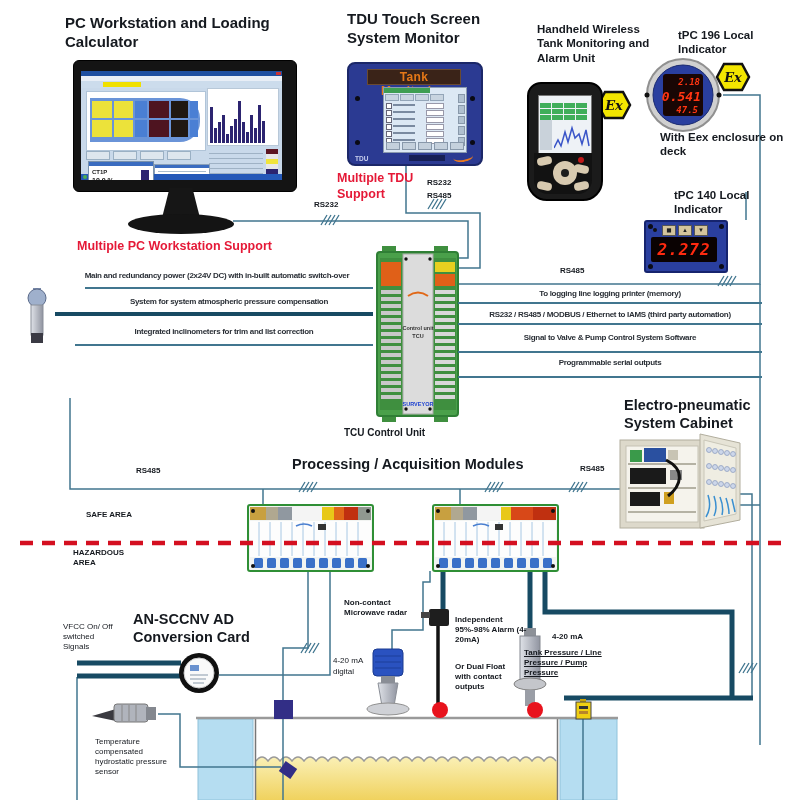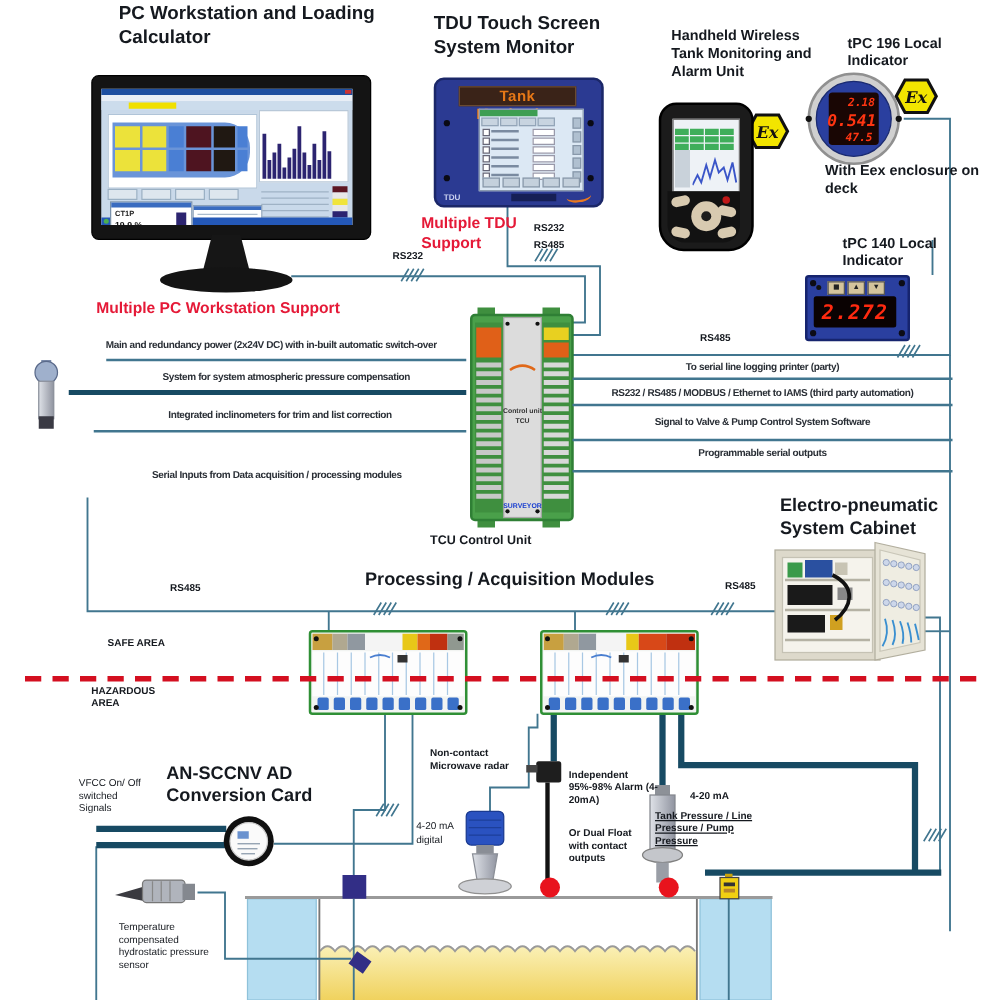--- a/index.html
+++ b/index.html
@@ -415,21 +415,21 @@
     <g>
       <rect x="580" y="699" width="6" height="4" fill="#caa40a"></rect>
       <rect x="576" y="702" width="15" height="17" fill="#f0cf12" stroke="#444"></rect>
       <rect x="579" y="706" width="9" height="3" fill="#333"></rect>
       <rect x="579" y="711" width="9" height="3" fill="#b8852a"></rect>
     </g>
     <circle cx="440" cy="710" r="8" fill="#e8131d"></circle>
     <circle cx="535" cy="710" r="8" fill="#e8131d"></circle>
   </svg>
 
-  <div class="lbl big" style="left:65px;top:2px;width:220px;z-index:5;margin-left:30px;">PC Workstation and Loading Calculator</div>
+  <div class="lbl big" style="left:65px;top:14px;width:220px;z-index:5;">PC Workstation and Loading Calculator</div>
   <div class="lbl red" style="left:77px;top:239px;width:230px;z-index:5;">Multiple PC Workstation Support</div>
   <div class="lbl red" style="left:337px;top:171px;width:96px;z-index:5;">Multiple TDU Support</div>
   <div class="lbl big" style="left:347px;top:10px;width:142px;z-index:5;">TDU Touch Screen System Monitor</div>
   <div class="lbl mid" style="left:505px;top:22px;width:115px;z-index:5;">Handheld Wireless Tank Monitoring and Alarm Unit</div>
   <div class="lbl mid" style="left:646px;top:28px;width:98px;z-index:5;">tPC 196 Local Indicator</div>
   <div class="lbl mid" style="left:628px;top:130px;width:125px;z-index:5;">With Eex enclosure on deck</div>
   <div class="lbl mid" style="left:642px;top:188px;width:98px;z-index:5;">tPC 140 Local Indicator</div>
   <div class="lbl" style="left:344px;top:427px;font-size:10px;z-index:5;">TCU Control Unit</div>
   <div class="lbl ttl" style="left:292px;top:455px;z-index:5;">Processing / Acquisition Modules</div>
   <div class="lbl ttl" style="left:624px;top:396px;width:142px;z-index:5;">Electro-pneumatic System Cabinet</div>
@@ -443,23 +443,22 @@
   <div class="lbl sm" style="left:580px;top:464px;z-index:5;">RS485</div>
   <div class="lbl sm" style="left:86px;top:510px;z-index:5;">SAFE AREA</div>
   <div class="lbl sm" style="left:73px;top:548px;width:62px;z-index:5;">HAZARDOUS AREA</div>
 
   <div class="lbl feat" style="left:73px;top:271px;width:288px;z-index:5;">Main and redundancy power (2x24V DC) with in-built automatic switch-over</div>
   <div class="hline" style="left:85px;top:287px;width:288px;z-index:4;"></div>
   <div class="lbl feat" style="left:85px;top:297px;width:288px;z-index:5;">System for system atmospheric pressure compensation</div>
   <div class="thickline" style="left:55px;top:312px;width:318px;z-index:4;"></div>
   <div class="lbl feat" style="left:75px;top:327px;width:298px;z-index:5;">Integrated inclinometers for trim and list correction</div>
   <div class="hline" style="left:75px;top:344px;width:298px;z-index:4;"></div>
-  <div class="lbl feat" style="left:70px;top:375px;width:303px;z-index:5;">Serial Inputs from Data acquisition / processing modules</div>
-
-  <div class="lbl feat" style="left:458px;top:289px;width:304px;z-index:5;">To serial line logging printer (party)</div>
+
+  <div class="lbl feat" style="left:458px;top:289px;width:304px;z-index:5;">To logging line logging printer (memory)</div>
   <div class="hline" style="left:458px;top:302px;width:304px;z-index:4;"></div>
   <div class="lbl feat" style="left:458px;top:310px;width:304px;z-index:5;">RS232 / RS485 / MODBUS / Ethernet to IAMS (third party automation)</div>
   <div class="hline" style="left:458px;top:323px;width:304px;z-index:4;"></div>
   <div class="lbl feat" style="left:458px;top:333px;width:304px;z-index:5;">Signal to Valve &amp; Pump Control System Software</div>
   <div class="hline" style="left:458px;top:351px;width:304px;z-index:4;"></div>
   <div class="lbl feat" style="left:458px;top:358px;width:304px;z-index:5;">Programmable serial outputs</div>
   <div class="hline" style="left:458px;top:376px;width:304px;z-index:4;"></div>
 
   <div class="lbl sm" style="left:63px;top:622px;width:56px;font-weight:normal;z-index:5;">VFCC On/ Off switched Signals</div>
   <div class="lbl sm" style="left:95px;top:737px;width:80px;font-weight:normal;z-index:5;">Temperature compensated hydrostatic pressure sensor</div>

